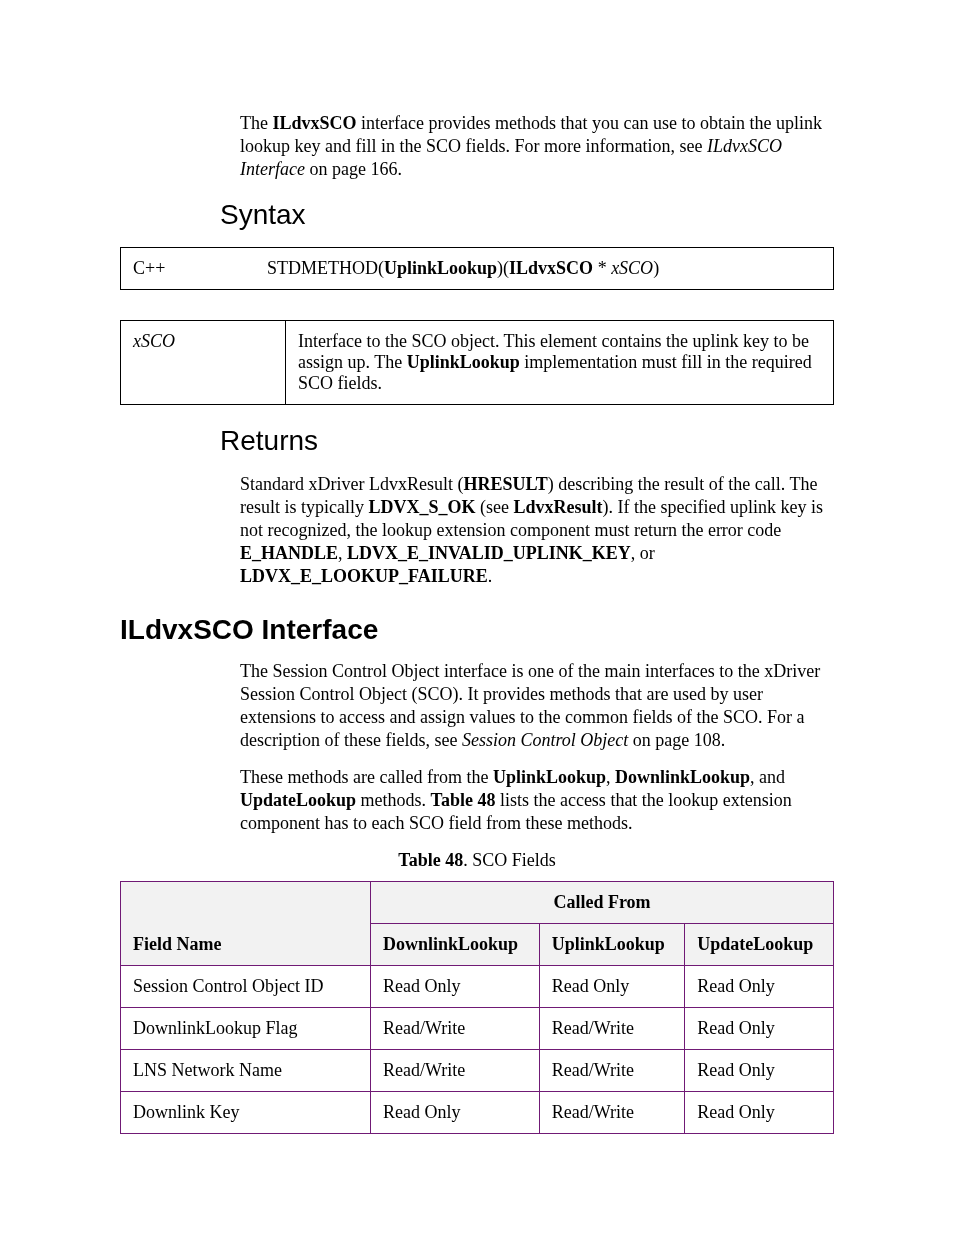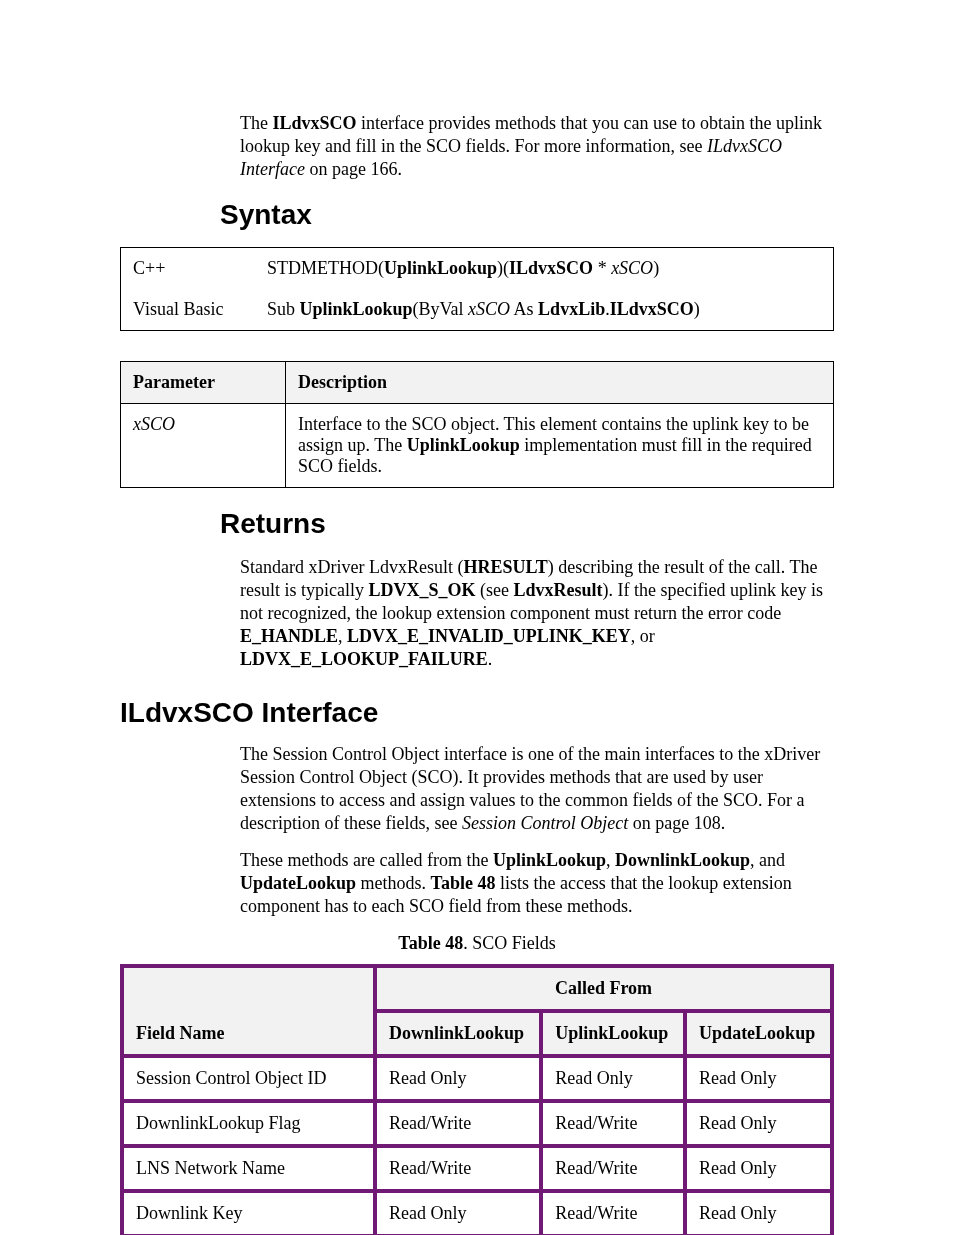--- a/index.html
+++ b/index.html
@@ -15,21 +15,21 @@
   .page {
     box-sizing: border-box;
     width: 954px;
     padding: 112px 120px 60px 120px;
     position: relative;
   }
   .indent-block { margin-left: 120px; }
   p { margin: 0 0 14px 0; line-height: 1.28; }
   h2.syntax, h2.returns {
     font-family: Arial, Helvetica, sans-serif;
-    font-weight: bold;
+    font-weight: normal;
     font-size: 28px;
     margin: 18px 0 16px 100px;
   }
   h2.iface {
     font-family: Arial, Helvetica, sans-serif;
     font-weight: bold;
     font-size: 28px;
     margin: 26px 0 14px 0;
   }
   .syntax-table {
@@ -56,21 +56,21 @@
   }
   table.params th { background: #f2f2f2; font-weight: bold; }
   table.params td.param-name { width: 140px; font-style: italic; }
   table.sco {
     border: 1px solid #000;
     border-collapse: collapse;
     width: 100%;
     margin-top: 6px;
   }
   table.sco th, table.sco td {
-    border: 4px solid #701a75;
+    border: 1px solid #701a75;
     padding: 10px 12px;
     text-align: left;
     font-weight: normal;
   }
   table.sco th { background: #f2f2f2; font-weight: bold; }
   b { font-weight: bold; }
   i { font-style: italic; }
 </style>
 </head>
 <body>
@@ -86,36 +86,26 @@
   <h2 class="syntax">Syntax</h2>
 
   <table class="syntax-table">
     <tbody>
         <tr>
       <td class="lang">C++</td>
       <td>
         <span>STDMETHOD(</span><b>UplinkLookup</b><span>)(</span><b>ILdvxSCO</b><span> * </span><i>xSCO</i><span>)</span>
       </td>
     </tr>
-    <tr>
-      <td class="lang">Visual Basic</td>
-      <td>
-        <span>Sub </span><b>UplinkLookup</b><span>(ByVal </span><i>xSCO</i><span> As </span><b>LdvxLib</b><span>.</span><b>ILdvxSCO</b><span>)</span>
-      </td>
-    </tr>
   </tbody>
     </table>
 
 
   <table class="params">
     <tbody>
-        <tr>
-      <th>Parameter</th>
-      <th>Description</th>
-    </tr>
     <tr>
       <td class="param-name">xSCO</td>
       <td>
         <span>Interface to the SCO object.  This element contains the uplink key to be assign up.  The </span><b>UplinkLookup</b><span> implementation must fill in the required SCO fields.</span>
       </td>
     </tr>
   </tbody>
     </table>
 
   <h2 class="returns">Returns</h2>

